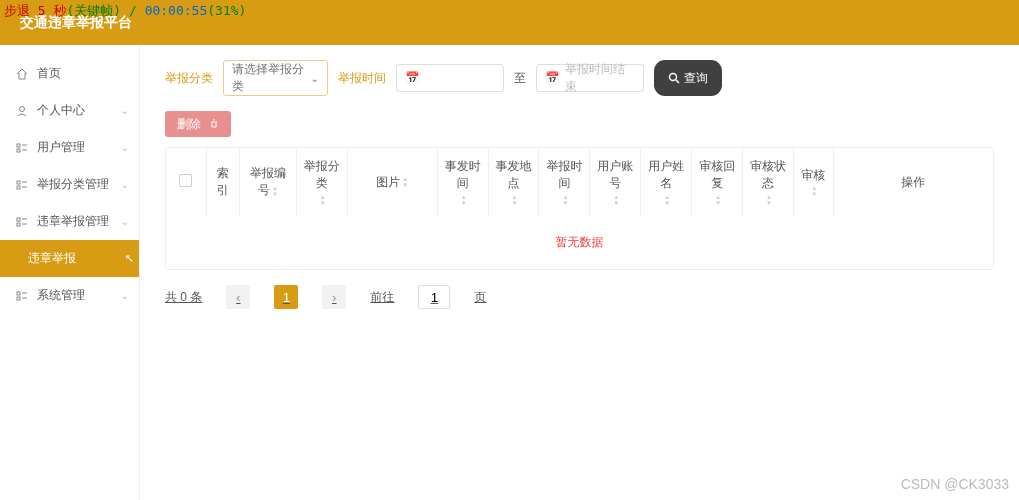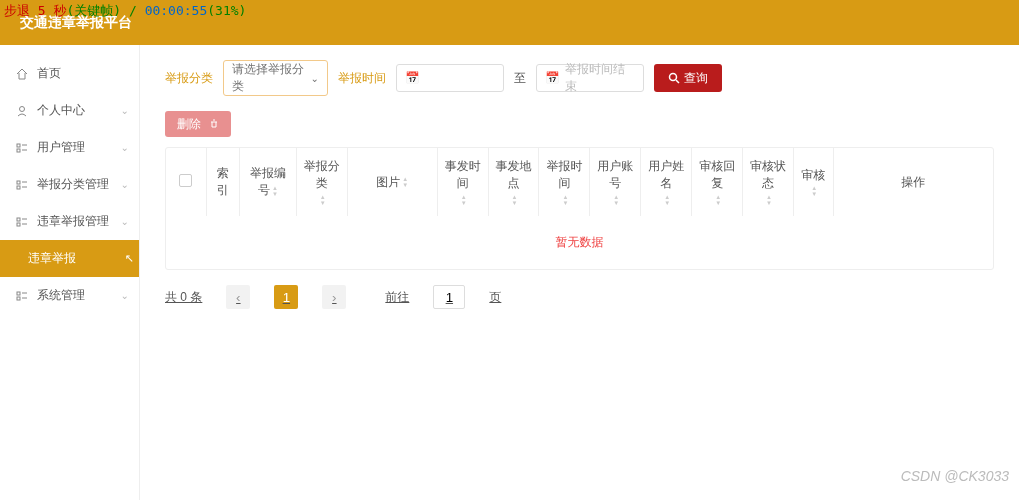--- a/index.html
+++ b/index.html
@@ -20,36 +20,36 @@
 .menu-arrow { position: absolute; right: 10px; font-size: 10px; color: #bbb; }
 .cursor-hand { position: absolute; right: 5px; font-size: 11px; }
 .main { flex: 1; padding: 15px 25px; background: #fff; }
 .breadcrumb { font-size: 12px; color: #555; margin-bottom: 20px; }
 .breadcrumb .sep { margin: 0 5px; color: #aaa; }
 .filter-row { display: flex; align-items: center; gap: 10px; margin-bottom: 15px; }
 .label { color: #d89b14; font-size: 12px; }
 .label2 { color: #555; font-size: 12px; }
 .select { border: 1px solid #f2c98a; border-radius: 3px; height: 36px; width: 105px; padding: 0 8px; display: flex; align-items: center; justify-content: space-between; color: #737373; font-size: 12px; cursor: pointer; }
 .date-input { border: 1px solid #ddd; border-radius: 3px; height: 28px; width: 108px; padding: 0 8px; display: flex; align-items: center; color: #bbb; font-size: 12px; gap: 5px; cursor: pointer; }
-.btn-query { background: #b91c1c; color: #fff; border: none; height: 28px; padding: 0 14px; border-radius: 3px; cursor: pointer; font-size: 12px; display: flex; align-items: center; gap: 4px; }
+.btn-query { background: #404040; color: #fff; border: none; height: 36px; padding: 0 14px; border-radius: 11px; cursor: pointer; font-size: 12px; display: flex; align-items: center; gap: 4px; }
 .btn-delete { background: #e89090; color: #fff; border: none; height: 26px; padding: 0 12px; border-radius: 3px; cursor: pointer; font-size: 12px; display: flex; align-items: center; gap: 8px; }
 .table-wrap { margin-top: 10px; border: 1px solid #eee; border-radius: 3px; }
 .table { width: 100%; border-collapse: collapse; }
 .table th { font-weight: normal; color: #555; font-size: 12px; padding: 10px 6px; border-right: 1px solid #eee; text-align: center; }
 .table th:last-child { border-right: none; }
 .sort-caret { display: inline-block; vertical-align: middle; margin-left: 2px; }
 .sort-caret::before { content: "▲"; display: block; font-size: 6px; color: #ccc; line-height: 6px; }
 .sort-caret::after { content: "▼"; display: block; font-size: 6px; color: #ccc; line-height: 6px; }
 .checkbox { width: 13px; height: 13px; border: 1px solid #ccc; border-radius: 2px; display: inline-block; cursor: pointer; }
 .empty-row td { text-align: center; color: #ef4444; padding: 18px; font-size: 12px; }
 .pagination { display: flex; align-items: center; gap: 24px; margin-top: 15px; font-size: 12px; color: #555; text-decoration: underline; }
 .page-btn { width: 24px; height: 24px; border: none; background: #f2f2f2; border-radius: 2px; cursor: pointer; color: #999; display: flex; align-items: center; justify-content: center; }
 .page-btn.active { background: #d89b14; color: #fff; }
 .page-input { width: 32px; height: 24px; border: 1px solid #ddd; border-radius: 2px; text-align: center; }
-.watermark { position: fixed; bottom: 16px; right: 10px; color: #bbb; font-size: 14px; font-style: italic; }
+.watermark { position: fixed; bottom: 8px; right: 10px; color: #bbb; font-size: 14px; }
 svg { display: block; }
 </style>
 </head>
 <body>
 
 <div class="top-overlay">
   <span class="r1">步退 5 秒</span><span>(关键帧)</span> / <span class="r2">00:00:55</span><span>(31%)</span>
 </div>
 
 <div class="header">
@@ -193,20 +193,20 @@
           </tr>
         </tbody>
       </table>
     </div>
 
     <div class="pagination">
       <span>共 0 条</span>
       <button class="page-btn">‹</button>
       <button class="page-btn active">1</button>
       <button class="page-btn">›</button>
-      <span style="margin-left:15px;text-align:right;">前往</span>
+      <span style="text-align:right;">前往</span>
       <input class="page-input" value="1" style="">
       <span>页</span>
     </div>
   </div>
 </div>
 
 <div class="watermark">CSDN @CK3033</div>
 
 </body></html>

